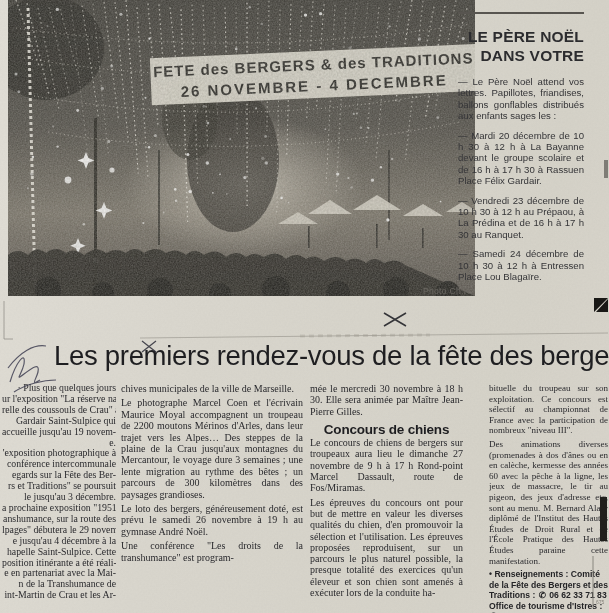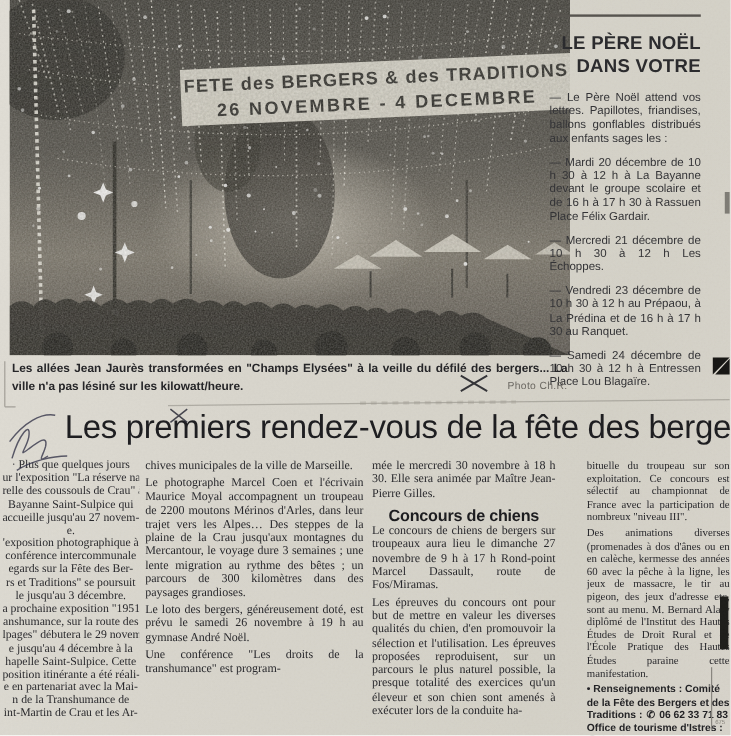--- a/index.html
+++ b/index.html
@@ -20,21 +20,21 @@
   
   .caption{position:absolute;left:10px;top:301px;width:463px;font-family:"Liberation Sans",sans-serif;
     font-weight:bold;font-size:9.9px;line-height:14.6px;color:#232326;text-align:justify;}
   .credit{position:absolute;right:0;bottom:2px;font-weight:normal;font-size:8.6px;color:#6b6862;letter-spacing:.3px;}
   
   .headline{position:absolute;left:54px;top:340px;width:556px;margin:0;font-family:"Liberation Sans",sans-serif;
     font-weight:400;font-size:27.5px;letter-spacing:-.3px;color:#1c1c1f;white-space:nowrap;}
   
   .col{position:absolute;top:383px;bottom:0;overflow:hidden;color:#28282c;text-align:justify;}
   .col p{margin:0 0 3px 0;}
-  .col1{left:2px;width:114px;font-size:9.8px;line-height:10.9px;text-align:center;}
+  .col1{left:2px;width:114px;font-size:9.8px;line-height:10.9px;text-align:right;}
   .col1 .tline{white-space:pre;overflow:hidden;}
   .col1 .pgap{margin-top:0;}
   .col2{left:121px;width:182px;font-size:10px;line-height:11.4px;}
   .col3{left:310px;width:153px;font-size:10px;line-height:11.3px;}
   .col4{left:489px;width:119px;font-size:9px;line-height:10.6px;}
   .subhead{font-family:"Liberation Sans",sans-serif;font-weight:bold;font-size:13.5px;text-align:center;
     margin:7px 0 2px;color:#1b1b1e;letter-spacing:-.2px;}
   .contact{font-family:"Liberation Sans",sans-serif;font-weight:bold;font-size:8.6px;line-height:10.6px;
     color:#222225;text-align:left;margin-top:4px;}
   .ph{padding:0 1px;}
@@ -262,38 +262,36 @@
   </svg>
 
   <aside class="sidebar">
     <div class="sb-rule"></div>
     <h2 class="sb-title">
       <span>LE PÈRE NOËL</span>
       <span>DANS VOTRE</span>
     </h2>
     <p class="sb-p">— Le Père Noël attend vos lettres. Papillotes, friandises, ballons gonflables distribués aux enfants sages les :</p>
     <p class="sb-p">— Mardi 20 décembre de 10 h 30 à 12 h à La Bayanne devant le groupe scolaire et de 16 h à 17 h 30 à Rassuen Place Félix Gardair.</p>
-    <p class="sb-p">— Mercredi 21 décembre de 10 h 30 à 12 h Les Échoppes.</p>
     <p class="sb-p">— Vendredi 23 décembre de 10 h 30 à 12 h au Prépaou, à La Prédina et de 16 h à 17 h 30 au Ranquet.</p>
     <p class="sb-p">— Samedi 24 décembre de 10 h 30 à 12 h à Entressen Place Lou Blagaïre.</p>
   </aside>
 
   <div class="caption">
-    <span>Les allées Jean Jaurès transformées en "Champs Elysées" à la veille du défilé des bergers... La ville n'a pas lésiné sur les kilowatt/heure.</span>
     <span class="credit">Photo Ch.R.</span>
   </div>
 
   <h1 class="headline">Les premiers rendez-vous de la fête des bergers</h1>
 
   <div class="col col1">
     <div class="tline">· Plus que quelques jours</div>
     <div class="tline">ur l'exposition "La réserve na-</div>
     <div class="tline">relle des coussouls de Crau" à</div>
-    <div class="tline">Bayanne Saint-Sulpice qui</div>
-    <div class="tline">accueille jusqu'au 27 novem-</div>
+    <div class="tline">Gardair Saint-Sulpice qui</div>
+    <div class="tline">accueille jusqu'au 19 novem-</div>
     <div class="tline">e.</div>
     <div class="tline pgap">'exposition photographique à</div>
     <div class="tline">conférence intercommunale</div>
     <div class="tline">egards sur la Fête des Ber-</div>
     <div class="tline">rs et Traditions" se poursuit</div>
     <div class="tline">le jusqu'au 3 décembre.</div>
     <div class="tline pgap">a prochaine exposition "1951</div>
     <div class="tline">anshumance, sur la route des</div>
     <div class="tline">lpages" débutera le 29 novem-</div>
     <div class="tline">e jusqu'au 4 décembre à la</div>

